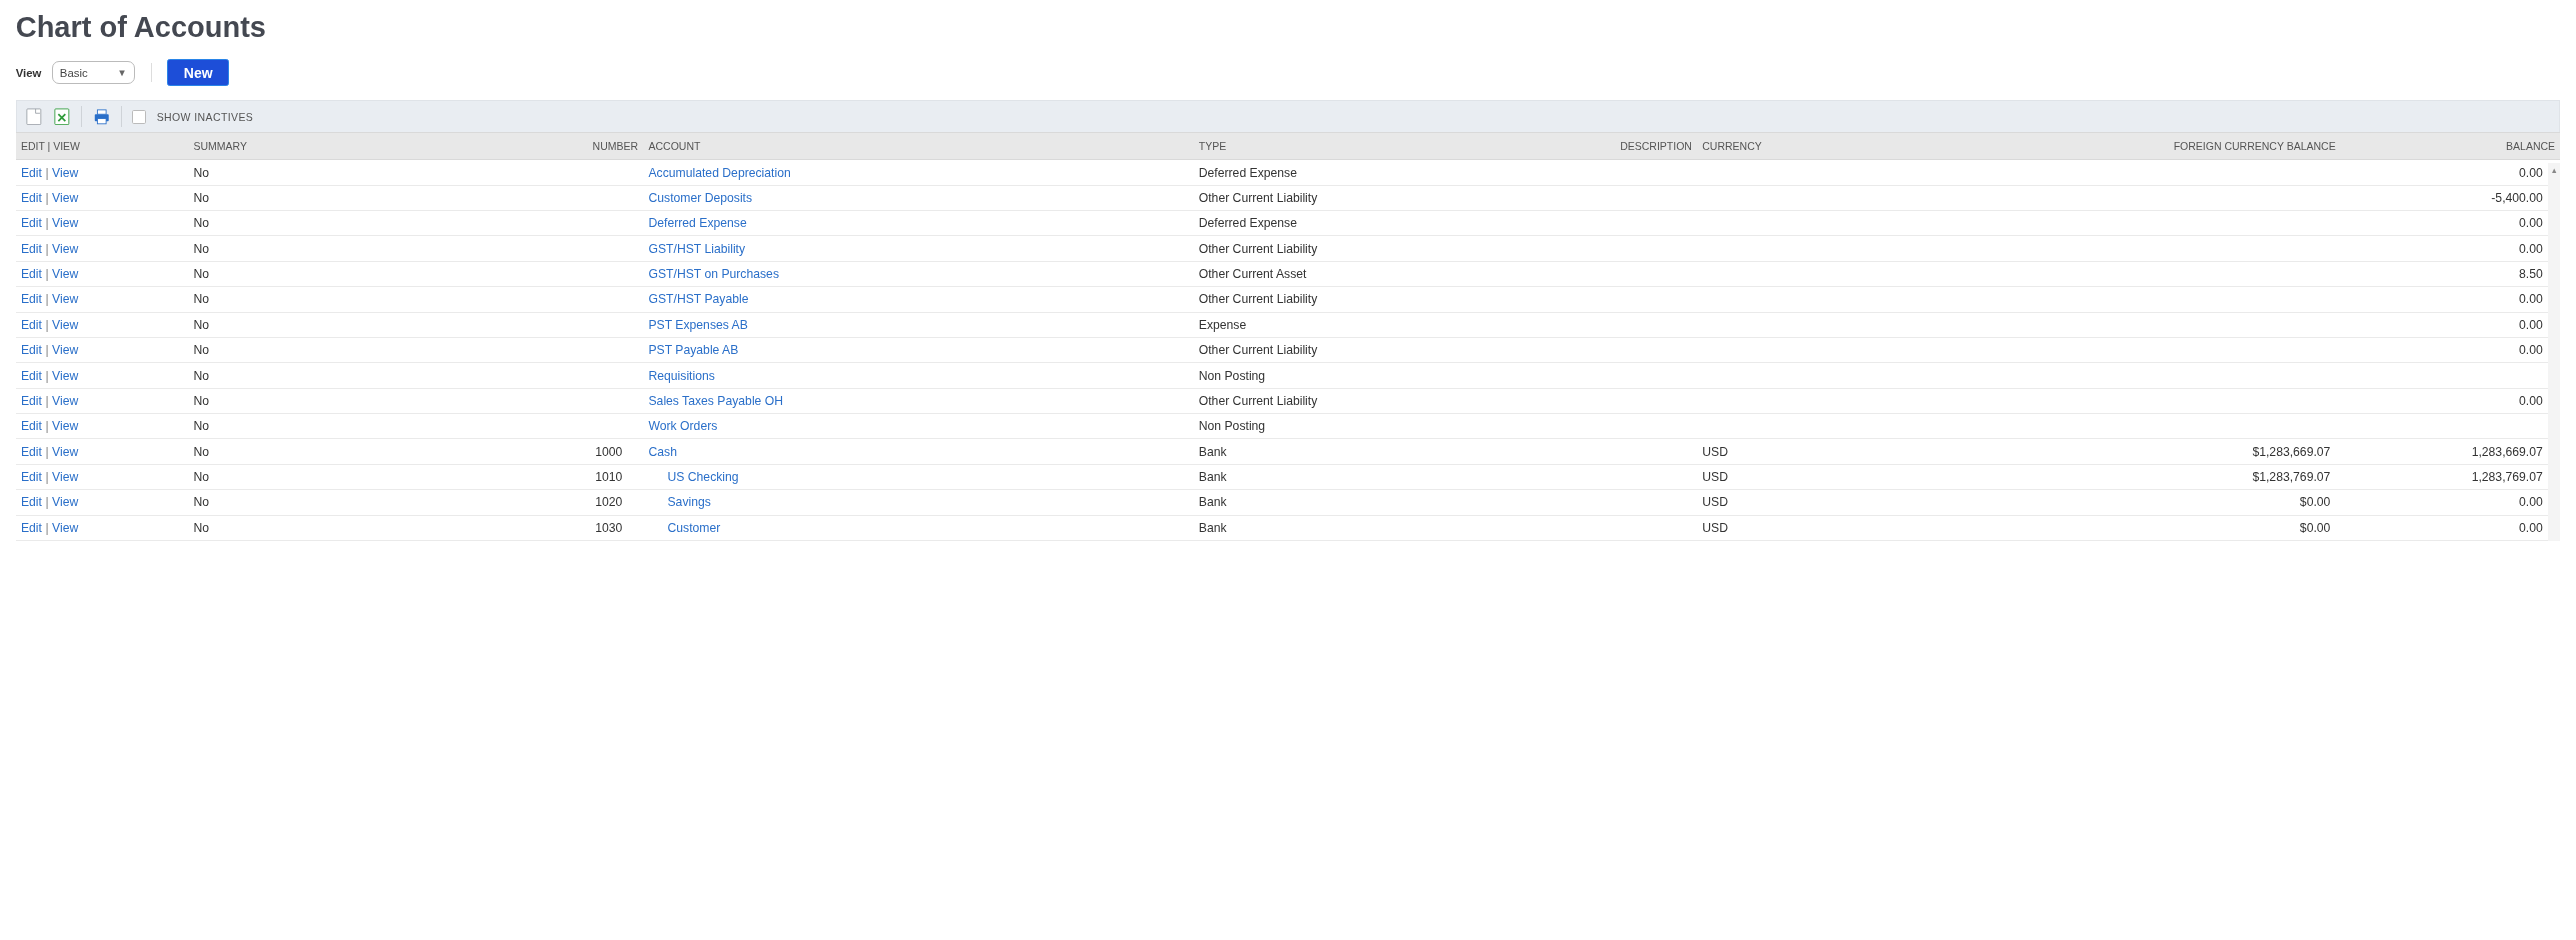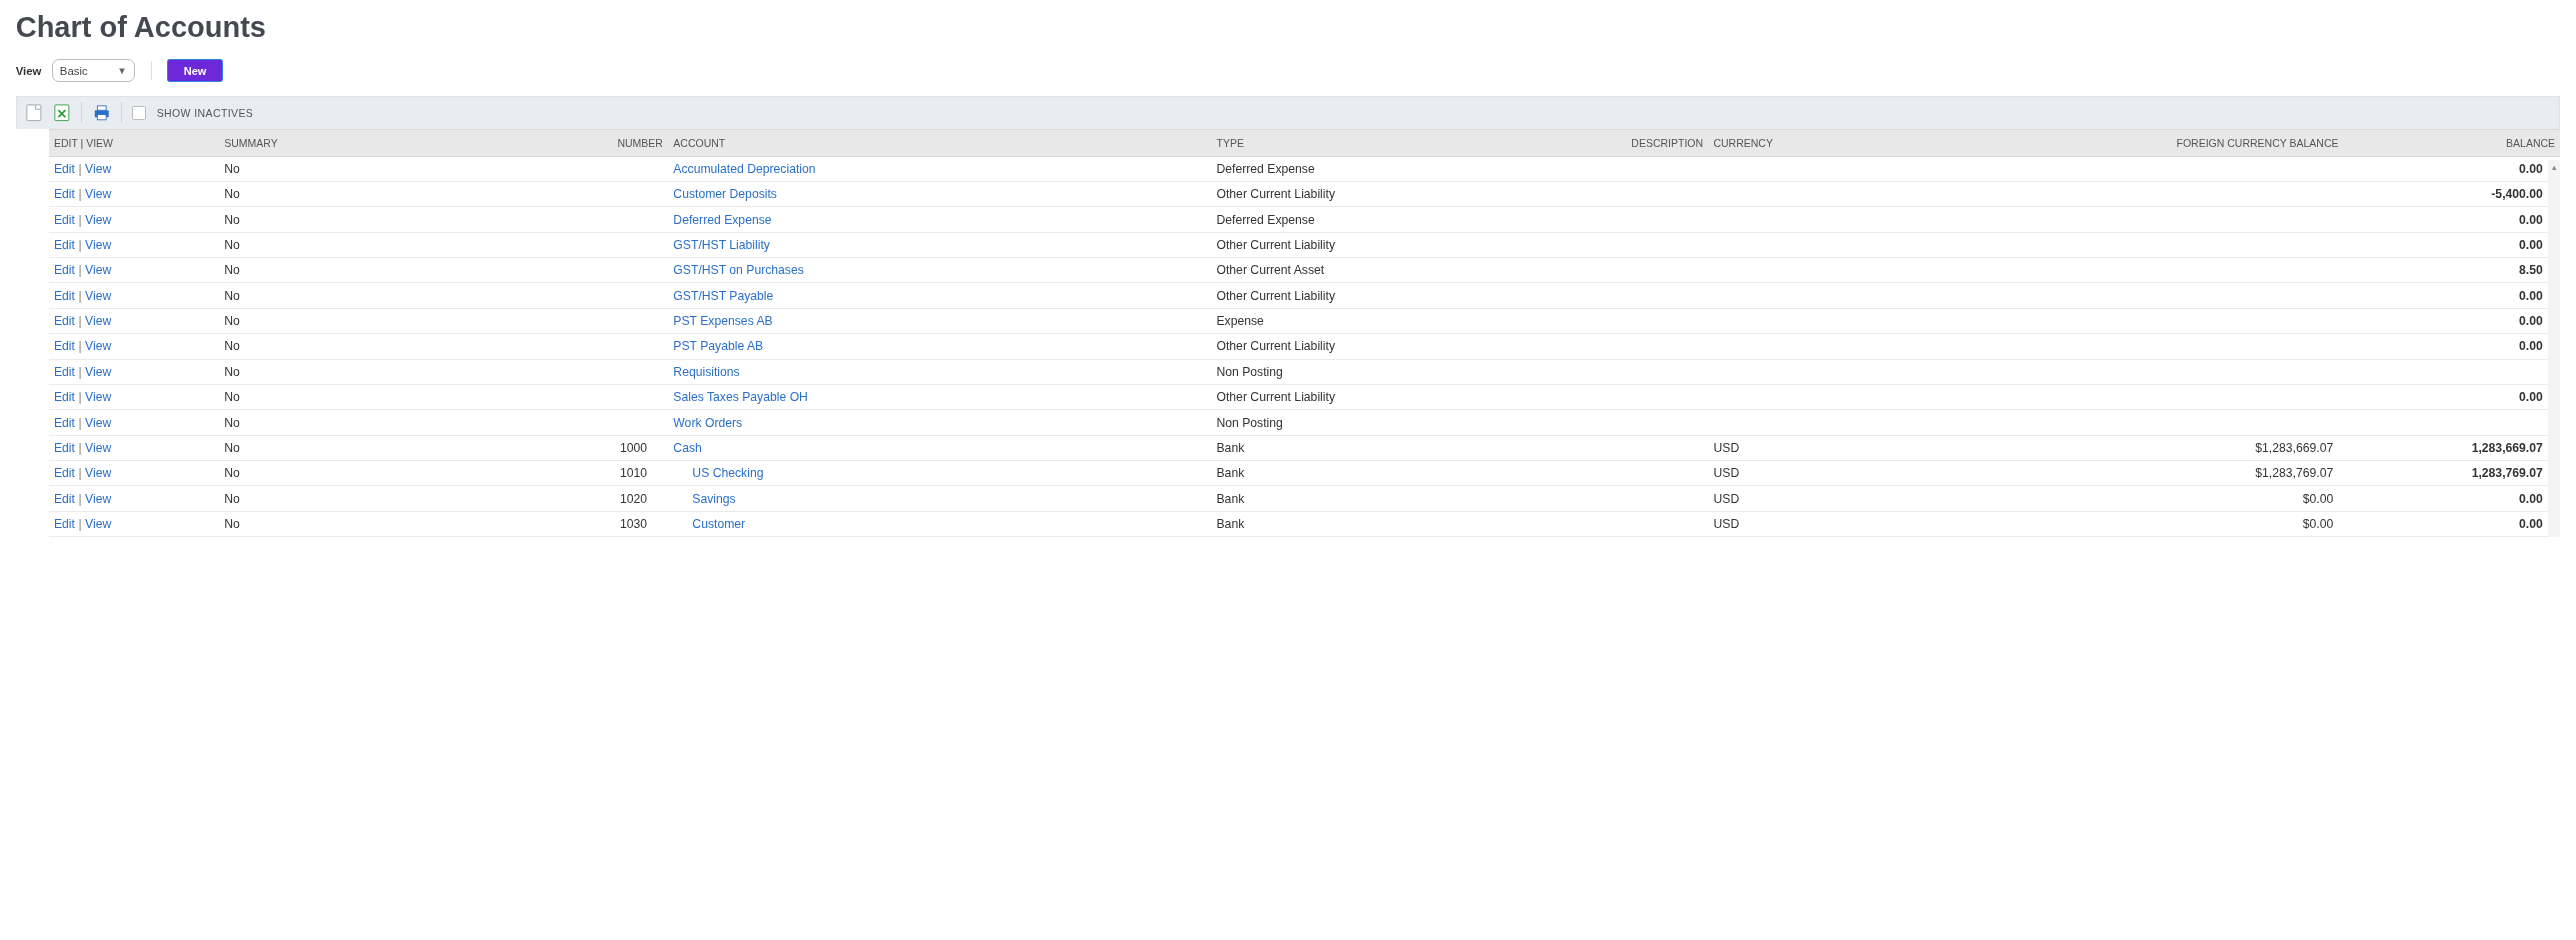--- a/index.html
+++ b/index.html
@@ -48,25 +48,25 @@
     font-size: 9.6px;
     color: #666;
   }
   .vsep {
     width: 0.9px;
     height: 19px;
     background: #ddd;
     margin: 0 7px;
   }
   .btn-new {
-    background: #6d28d9;
+    background: #1d4ed8;
     border: 0.9px solid #2a85e8;
     color: #fff;
     font-weight: 600;
-    font-size: 11px;
+    font-size: 14px;
     padding: 4.4px 15.7px;
     border-radius: 2.6px;
     cursor: pointer;
   }
   .toolbar {
     background: #e9edf2;
     border: 0.9px solid #dfe3e8;
     border-bottom: none;
     display: flex;
     align-items: center;
@@ -137,23 +137,23 @@
     color: #888;
     padding: 0 3.5px;
   }
   tbody td.account a {
     color: #2a6fc9;
     text-decoration: none;
   }
   tbody td.num { text-align: right; padding-right: 21px; }
   tbody td.cur { text-align: left; }
   tbody td.fcb { text-align: right; padding-right: 10.5px; }
-  tbody td.bal { text-align: right; padding-right: 17.5px; font-weight: bold; }
+  tbody td.bal { text-align: right; padding-right: 17.5px; }
   .indent-1 { padding-left: 19px; display: inline-block; }
-  .table-wrap { position: relative; margin-left: 33px; }
+  .table-wrap { position: relative; }
   .scrollbar-track {
     position: absolute;
     right: 0;
     top: 31px;
     bottom: 0;
     width: 12.2px;
     background: #f4f4f4;
   }
   .scrollbar-up {
     position: absolute;

